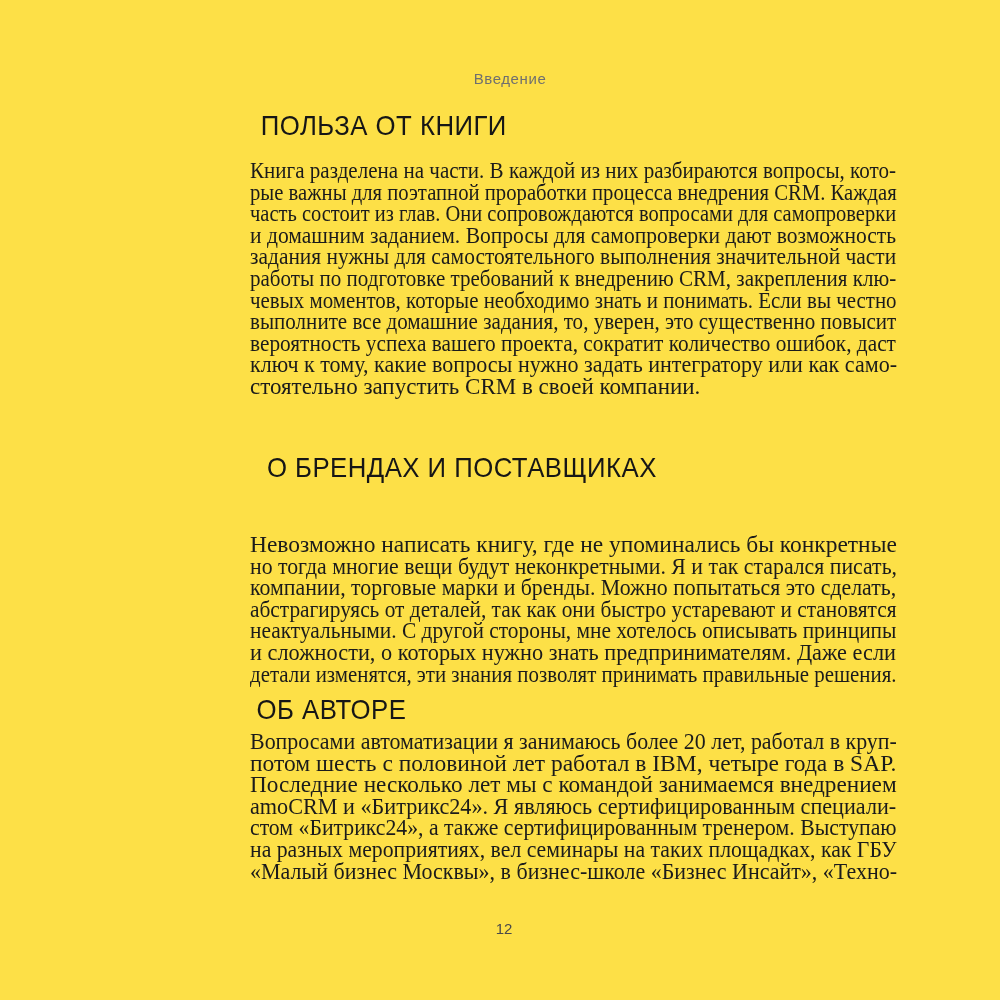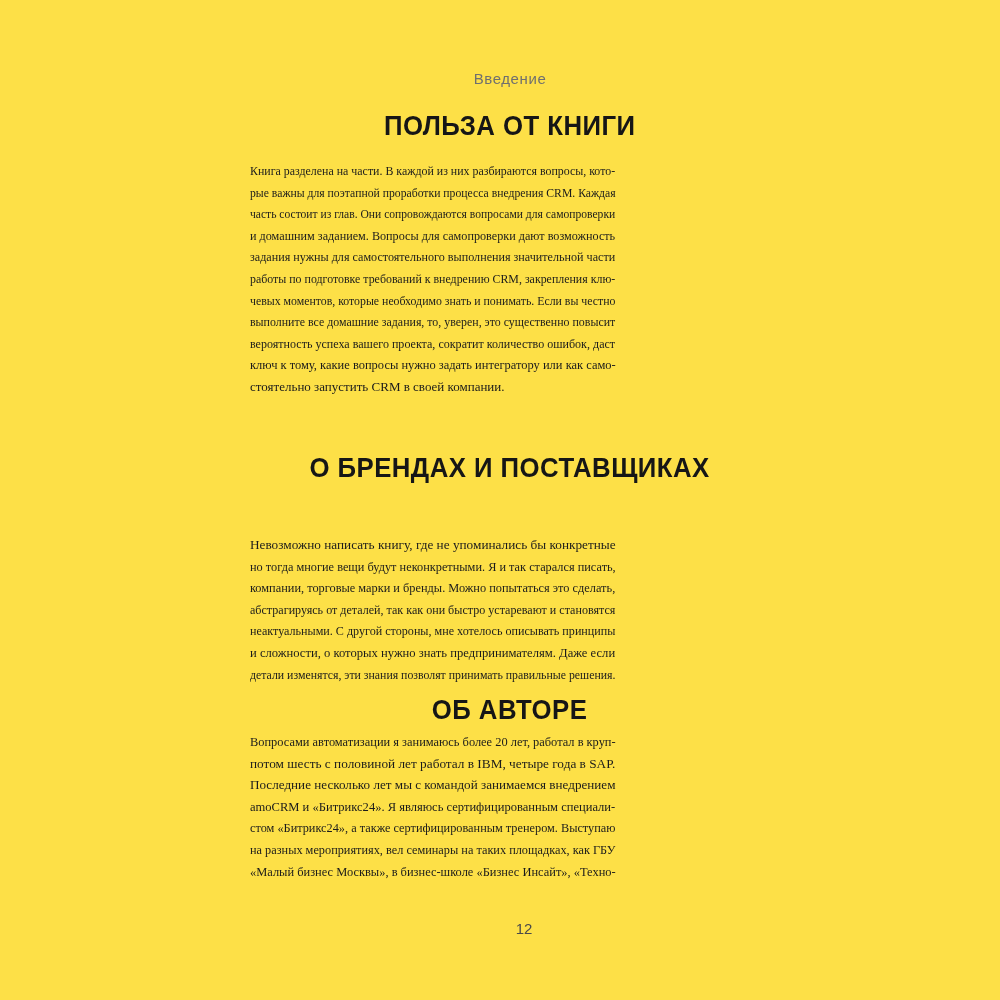--- a/index.html
+++ b/index.html
@@ -19,58 +19,57 @@
     top: 70px; left: 250px; width: 520px;
     text-align: center;
     font-family: "Liberation Sans", sans-serif;
     font-size: 15px;
     letter-spacing: 0.6px;
     color: #6f6f6f;
   }
   .heading {
     position: absolute;
     left: 250px; width: 520px;
-    text-align: center;
     font-family: "Liberation Sans", sans-serif;
-    font-weight: 700;
+    font-weight: 400;
     font-size: 28px;
     color: #161616;
     white-space: nowrap;
   }
   .heading .h-inner {
     display: inline-block;
     transform: scaleX(0.92);
     transform-origin: 50% 50%;
     letter-spacing: 0.5px;
   }
   #heading-1 { top: 110px; }
   #heading-2 { top: 452px; }
   #heading-3 { top: 694px; }
   .para {
     position: absolute;
     left: 250px; width: 520px;
-    font-size: 13px;
+    font-size: 23px;
     color: #1b1b1b;
   }
   #para-1 { top: 160px; }
   #para-2 { top: 498px; margin-top: 36px; }
   #para-3 { top: 731px; }
   .line {
     line-height: 21.6px;
     height: 21.6px;
     white-space: nowrap;
   }
   .line .line-inner {
     display: inline-block;
     white-space: nowrap;
     transform-origin: 0 50%;
   }
   .page-number {
     position: absolute;
-    top: 920px; left: 264px; width: 520px;
+    top: 920px; left: 244px; width: 520px;
     text-align: center;
     font-family: "Liberation Sans", sans-serif;
     font-size: 15px;
     color: #4a4a4a;
   }
 </style>
 </head>
 <body>
 
 <div class="page">

